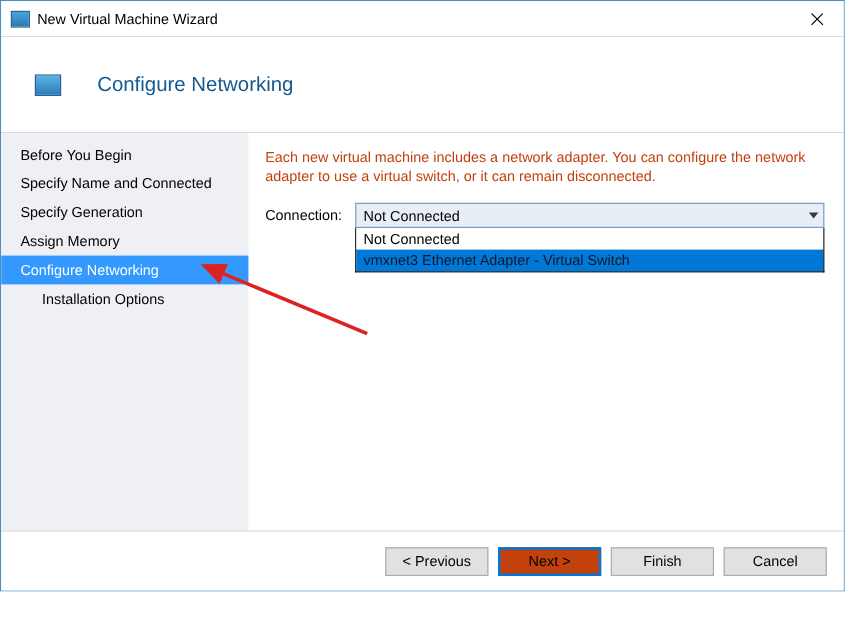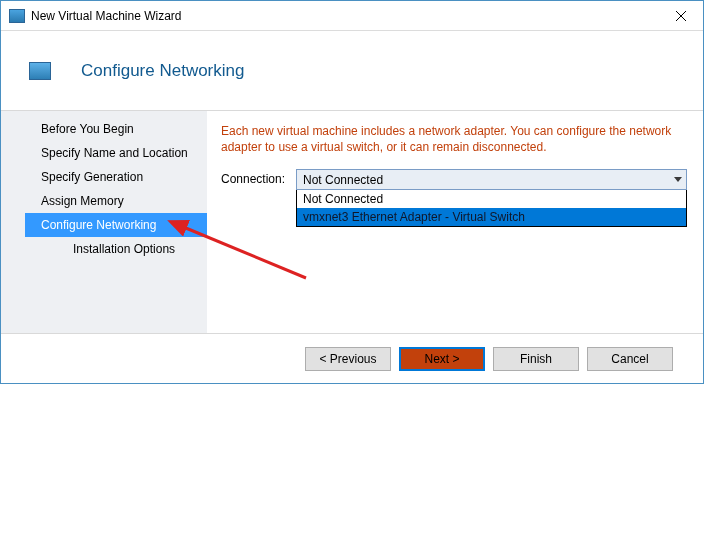--- a/index.html
+++ b/index.html
@@ -4,21 +4,21 @@
 <style>
   * { box-sizing: border-box; }
   html, body {
     margin: 0; padding: 0;
     font-family: "Segoe UI", Tahoma, sans-serif;
     font-size: 12px;
     background: #fff;
     color: #000;
   }
   .window {
-    width: 704px; height: 384px;
+    width: 704px; height: 493px;
     border: 1px solid #4a90c2;
     display: flex; flex-direction: column;
     position: relative;
     background: #fff;
     justify-content: center;
   }
   .titlebar {
     height: 30px;
     border-bottom: 1px solid #dcdcdc;
     display: flex; align-items: center;
@@ -65,23 +65,22 @@
   .sidebar {
     width: 206px;
     background: #eef0f3;
     padding-top: 6px;
   }
   .sidebar-item {
     padding: 3px 10px 3px 16px;
     color: #000;
     line-height: 18px;
     white-space: nowrap;
-    margin-left: 24px;
-  }
-  .sidebar-item.indent { padding-left: 48px; }
+  }
+  .sidebar-item.indent { padding-left: 34px; }
   .sidebar-item.selected {
     background: #3399ff;
     color: #fff;
   }
 
   .main-pane {
     flex: 1;
     padding: 12px 16px 10px 14px;
     position: relative;
   }
@@ -125,21 +124,21 @@
   .red-arrow {
     position:absolute;
     left:125px; top:205px;
     pointer-events:none;
   }
 
   .footer {
     height: 50px;
     border-top: 1px solid #d9d9d9;
     display:flex; align-items:center; justify-content:flex-end;
-    padding-right:30px; gap:8px;
+    padding-right:14px; gap:8px;
     background:#fff;
   }
   .btn {
     min-width: 86px; height:24px;
     border:1px solid #adadad;
     background:#e1e1e1;
     color:#000;
     font-size:12px;
     display:inline-flex; align-items:center; justify-content:center;
     padding:0 10px;
@@ -164,21 +163,21 @@
 
   <div class="header-band">
     <div class="header-icon"></div>
     <div class="header-title">Configure Networking</div>
   </div>
 
   <div class="body-area">
 
     <div class="sidebar">
       <div class="sidebar-item">Before You Begin</div>
-      <div class="sidebar-item">Specify Name and Location</div>
+      <div class="sidebar-item">Specify Name and Connected</div>
       <div class="sidebar-item">Specify Generation</div>
       <div class="sidebar-item">Assign Memory</div>
       <div class="sidebar-item selected">Configure Networking</div>
       <div class="sidebar-item indent">Installation Options</div>
     </div>
 
     <div class="main-pane">
       <div class="desc-text">Each new virtual machine includes a network adapter. You can configure the network adapter to use a virtual switch, or it can remain disconnected.</div>
 
       <div class="conn-row">

